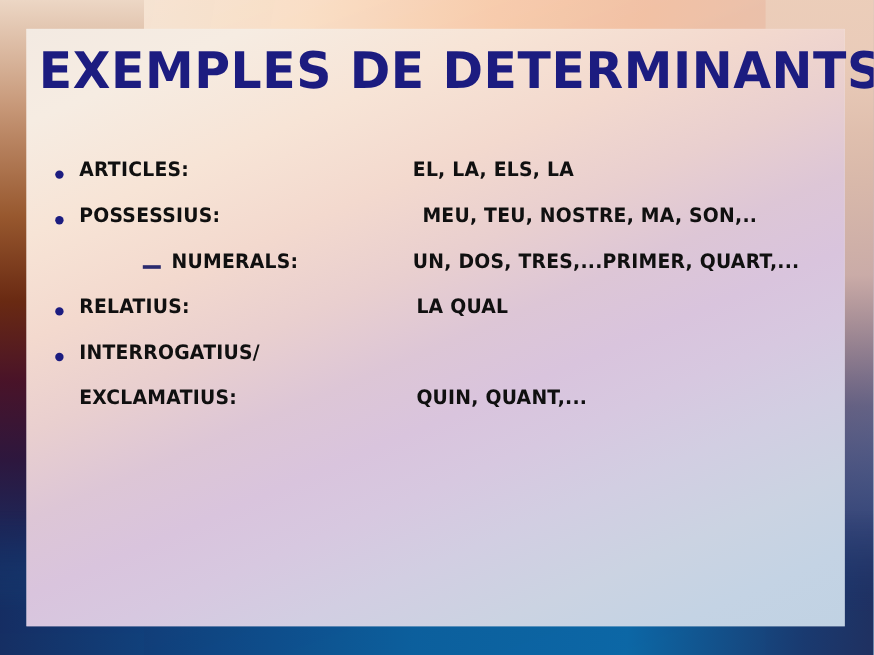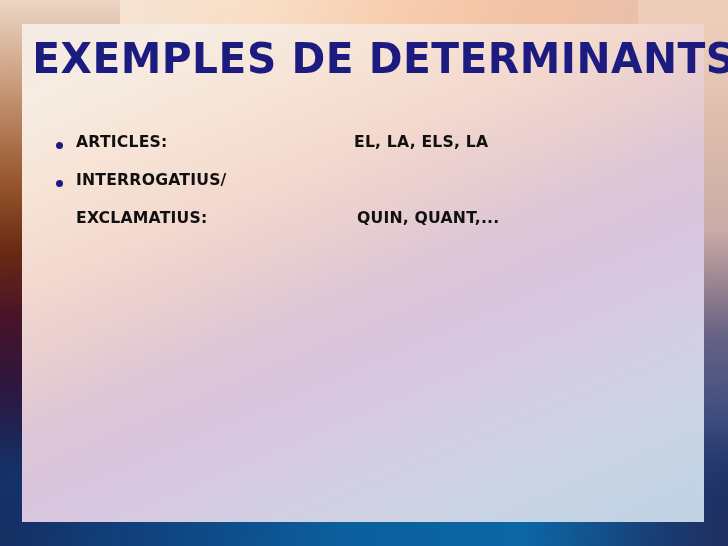--- a/index.html
+++ b/index.html
@@ -138,21 +138,21 @@
     font-size: 42px;
     letter-spacing: 0.5px;
     line-height: 1;
     white-space: nowrap;
     transform: scaleX(0.97);
   }
 
   
   #list {
     position: absolute;
-    left: 10px;
+    left: 0;
     top: 106px;
     width: 682px;
   }
 
   .row {
     position: relative;
     height: 38px;
     display: block;
   }
 
@@ -225,20 +225,35 @@
     <div id="title" style="color: rgb(28, 28, 128);">EXEMPLES DE DETERMINANTS</div>
 
     <div id="list">
         <div class="row">
           <span class="bullet" style="background: rgb(28, 28, 128);"></span>
           <span class="label" style="color: rgb(16, 16, 16);">ARTICLES:</span>
           <span class="value" style="left: 322px; color: rgb(16, 16, 16);">EL, LA, ELS, LA</span>
         </div>
         <div class="row">
           <span class="bullet" style="background: rgb(28, 28, 128);"></span>
+          <span class="label" style="color: rgb(16, 16, 16);">POSSESSIUS:</span>
+          <span class="value" style="left: 330px; color: rgb(16, 16, 16);">MEU, TEU, NOSTRE, MA, SON,..</span>
+        </div>
+        <div class="row sub">
+          <span class="dash"></span>
+          <span class="label" style="color: rgb(16, 16, 16);">NUMERALS:</span>
+          <span class="value" style="left: 322px; color: rgb(16, 16, 16);">UN, DOS, TRES,...PRIMER, QUART,...</span>
+        </div>
+        <div class="row">
+          <span class="bullet" style="background: rgb(28, 28, 128);"></span>
+          <span class="label" style="color: rgb(16, 16, 16);">RELATIUS:</span>
+          <span class="value" style="left: 325px; color: rgb(16, 16, 16);">LA QUAL</span>
+        </div>
+        <div class="row">
+          <span class="bullet" style="background: rgb(28, 28, 128);"></span>
           <span class="label" style="color: rgb(16, 16, 16);">INTERROGATIUS/</span>
         </div>
         <div class="row cont">
           <span class="label" style="color: rgb(16, 16, 16);">EXCLAMATIUS:</span>
           <span class="value" style="left: 325px; color: rgb(16, 16, 16);">QUIN, QUANT,...</span>
         </div>
       </div>
 
   </div>
 </div>

